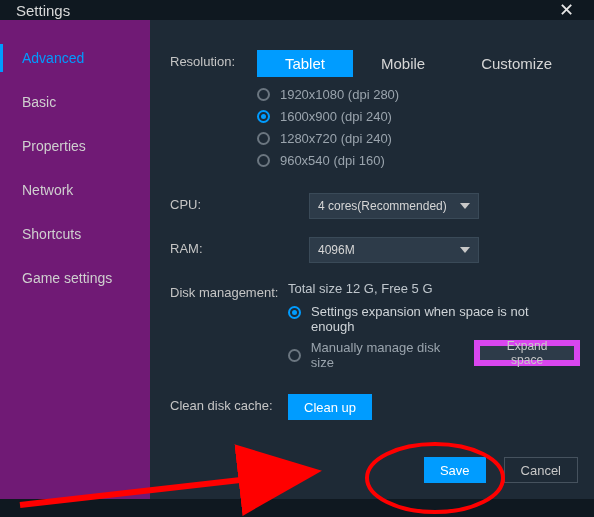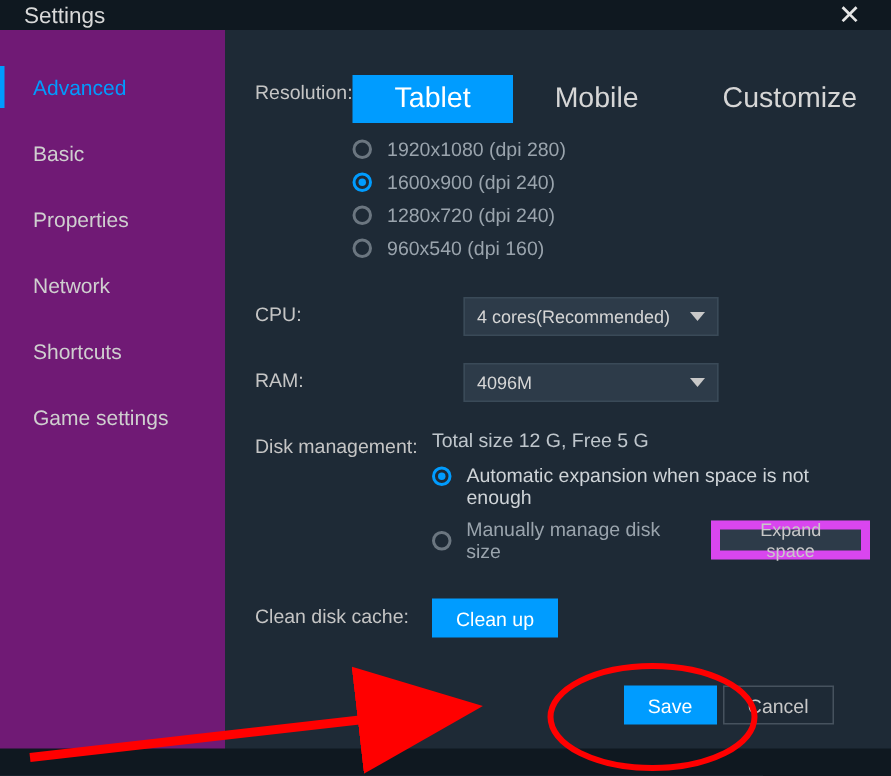--- a/index.html
+++ b/index.html
@@ -16,44 +16,44 @@
   .sidebar-item.active { color: #009cff; }
   .sidebar-item.active::before { content:""; position:absolute; left:0; top:8px; bottom:8px; width:3px; background:#009cff; }
 
   .content { flex: 1; background: #1e2a36; padding: 30px 14px 12px 20px; position: relative; overflow: hidden; }
 
   .row { display: flex; align-items: flex-start; margin-bottom: 18px; }
   .row .label { width: 118px; color: #c5c5c5; font-size: 13px; padding-top: 4px; }
   .row .field { flex: 1; }
 
   .tabs { display: inline-flex; }
-  .tab { padding: 5px 28px; color: #d6d6d6; font-size: 19px; cursor: pointer; }
+  .tab { padding: 5px 28px; color: #d6d6d6; font-size: 15px; cursor: pointer; }
   .tab.active { background: #009cff; color: #fff; }
 
   .radio-list { margin-top: 10px; }
   .radio-line { display: flex; align-items: center; margin: 7px 0; color: #9aa4ad; font-size: 13px; }
   .radio { width: 13px; height: 13px; border-radius: 50%; border: 2px solid #6b7680; margin-right: 10px; position: relative; }
   .radio.selected { border-color: #009cff; }
   .radio.selected::after { content:""; position:absolute; inset:2px; border-radius:50%; background:#009cff; }
 
   .select { display:flex; align-items:center; justify-content:space-between; width: 170px; height: 26px; background:#2d3b49; border:1px solid #3a4a58; padding:0 8px; color:#d6d6d6; font-size:12px; cursor:pointer;margin-left:21px; }
   .chev { width: 0; height: 0; border-left:5px solid transparent; border-right:5px solid transparent; border-top:6px solid #c8c8c8; }
 
   .disk-info { color:#bfc6cc; font-size:13px; margin-bottom:8px; }
   .disk-opts .radio-line { margin: 6px 0; color:#cfd4d8; }
   .disk-opts .radio-line.sec { color:#9aa4ad; }
 
   .btn { display:inline-flex; align-items:center; justify-content:center; height:26px; padding:0 16px; font-size:13px; cursor:pointer; border:none; }
   .btn.primary { background:#009cff; color:#fff; }
   .btn.ghost { background:#2d3b49; color:#c8c8c8; border:6px solid #d946ef; }
   .btn.ghost.wide { padding: 0 10px; font-size:12px; }
 
-  .expand-wrap { display:flex; align-items:center; gap:12px; }
+  .expand-wrap { display:flex; align-items:flex-start; gap:12px; }
 
-  .footer { position:absolute; right:38px; bottom:16px; display:flex; gap:4px; align-items:flex-start; }
+  .footer { position:absolute; right:16px; bottom:16px; display:flex; gap:18px; align-items:flex-start; }
 
   
   .annot { position:absolute; inset:0; pointer-events:none; }
 </style>
 </head>
 <body>
 
 <div class="titlebar">
   <span class="title">Settings</span>
   <span class="close-x">✕</span>
@@ -120,21 +120,21 @@
       </div>
     </div>
 
     <div class="row">
       <div class="label">Disk management:</div>
       <div class="field">
         <div class="disk-info">Total size 12 G,   Free 5 G</div>
         <div class="disk-opts">
           <div class="radio-line" style="align-items:flex-start;">
             <span class="radio selected" style="margin-top:2px;"></span>
-            <span style="max-width:230px;">Automatic expansion when space is not enough</span>
+            <span style="max-width:230px;">Settings expansion when space is not enough</span>
           </div>
           <div class="radio-line sec">
             <span class="radio"></span>
             <div class="expand-wrap">
               <span>Manually manage disk size</span>
               <button class="btn ghost wide">Expand space</button>
             </div>
           </div>
         </div>
       </div>

